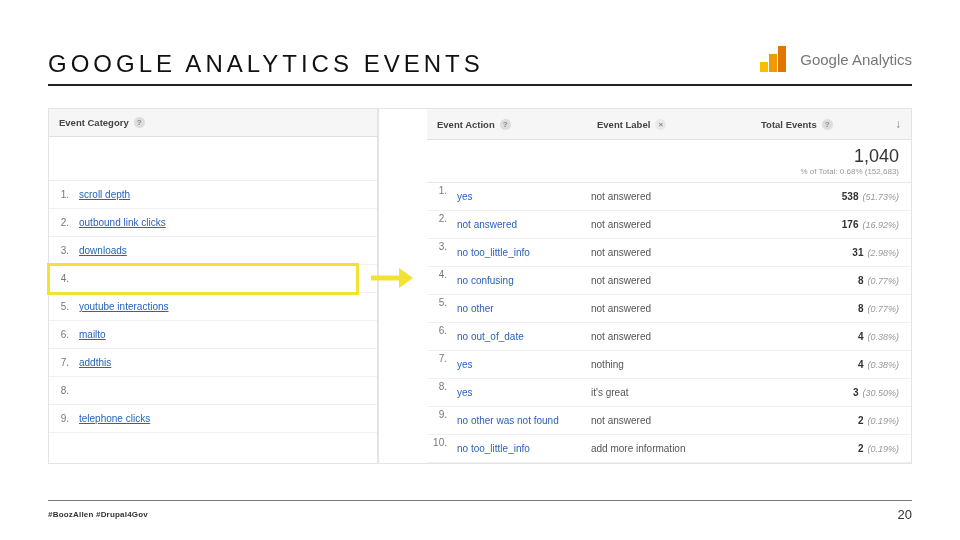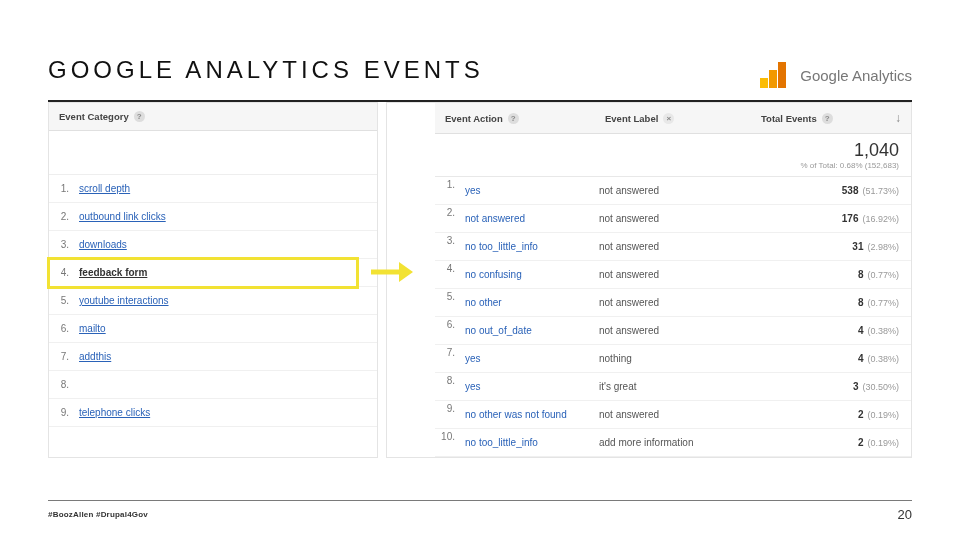--- a/index.html
+++ b/index.html
@@ -1,23 +1,23 @@
 <!DOCTYPE html>
 <html><head>
 <meta charset="utf-8">
 <style>
   * { box-sizing: border-box; margin: 0; padding: 0; }
   html, body { width: 960px; height: 540px; font-family: Arial, Helvetica, sans-serif; background: #fff; overflow: hidden; }
   .slide { position: relative; width: 960px; height: 540px; padding: 38px 48px 0 48px; }
-  .title-row { display: flex; align-items: flex-start; justify-content: space-between; border-bottom: 2px solid #222; padding-bottom: 6px; margin-top: 18px; }
+  .title-row { display: flex; align-items: flex-end; justify-content: space-between; border-bottom: 2px solid #222; padding-bottom: 6px; margin-top: 2px; }
   .title { font-size: 24px; letter-spacing: 4px; font-weight: 400; color: #111; }
   .ga-logo { display: flex; align-items: center; gap: 8px; }
   .ga-mark { width: 38px; height: 38px; position: relative; }
   .ga-text { font-size: 15px; color: #777; font-weight: 500; }
-  .body { display: flex; gap: 8px; }
+  .body { display: flex; margin-top: 22px; }
   .panel { background: #fff; border: 1px solid #e4e4e4; font-size: 10px; color: #555; }
   .panel.left { width: 330px; }
   .panel.right { flex: 1; padding-left: 48px; }
   .phead { display: flex; border-bottom: 1px solid #e0e0e0; background: #f6f6f6; }
   .phead .cell { padding: 8px 10px; font-weight: bold; color: #444; font-size: 9.5px; display: flex; align-items: center; gap: 5px; }
   .help { display:inline-flex; width:11px; height:11px; border-radius:50%; background:#ddd; color:#888; font-size:8px; align-items:center; justify-content:center; }
   .help.x { background:#e8e8e8; }
   .left .phead .cell { flex: 1; }
   .right .phead .c-action { flex: 0 0 160px; }
   .right .phead .c-label  { flex: 1; }
@@ -30,21 +30,21 @@
   .totals .sub { font-size: 8px; color:#999; white-space:nowrap; }
   .left .blankrow { height: 44px; border-bottom:1px solid #eee; }
   .row { display:flex; align-items:center; border-bottom:1px solid #f0f0f0; min-height: 28px; }
   .row .idx { width: 26px; text-align:right; padding-right:6px; color:#777; }
   .row .txt { color:#2a62b8; font-size:10px; padding: 6px 4px; }
   .left .row .txt { flex:1;text-decoration:underline; }
   .right .row .c-action { flex:0 0 160px; display:flex; }
   .right .row .c-label  { flex:1; color:#555; font-size:10px; padding:6px 4px; }
   .right .row .c-total  { flex:0 0 160px; text-align:right; padding:6px 12px 6px 4px; }
   .right .row .num { color:#333; font-weight:600; font-size:10px; }
-  .right .row .pct { color:#999; font-size:9px; margin-left:4px; }
+  .right .row .pct { color:#999; font-size:9px; margin-left:4px;font-style:italic; }
   .highlight-wrap { position:relative; }
   .yellow-box { position:absolute; left:-2px; top:-2px; right:18px; bottom:-2px; border:3px solid #f2e233; pointer-events:none; }
   .yellow-arrow { position:absolute; right:-36px; top:50%; transform:translateY(-50%); }
   .footer { position:absolute; left:48px; right:48px; bottom:18px; display:flex; justify-content:space-between; align-items:center; border-top:1px solid #7a7a7a; padding-top:6px;margin-top:16px; }
   .footer .tags { font-size:8px; font-weight:bold; color:#333; letter-spacing:0.2px; }
   .footer .pg { font-size:13px; color:#333; }
   .left .row.bold .txt { color:#333; font-weight:bold; }
 </style>
 </head>
 <body>
@@ -84,21 +84,20 @@
         <div class="idx">2.</div>
         <div class="txt">outbound link clicks</div>
       </div>
       <div class="row">
         <div class="idx">3.</div>
         <div class="txt">downloads</div>
       </div>
       <div class="highlight-wrap">
         <div class="row bold">
           <div class="idx">4.</div>
-          <div class="txt">feedback form</div>
         </div>
         <div class="yellow-box"></div>
         <div class="yellow-arrow">
           <svg width="42" height="24" viewBox="0 0 42 24">
             <line x1="0" y1="12" x2="30" y2="12" stroke="#f2e233" stroke-width="5"></line>
             <polygon points="28,2 42,12 28,22" fill="#f2e233"></polygon>
           </svg>
         </div>
       </div>
       <div class="row">

